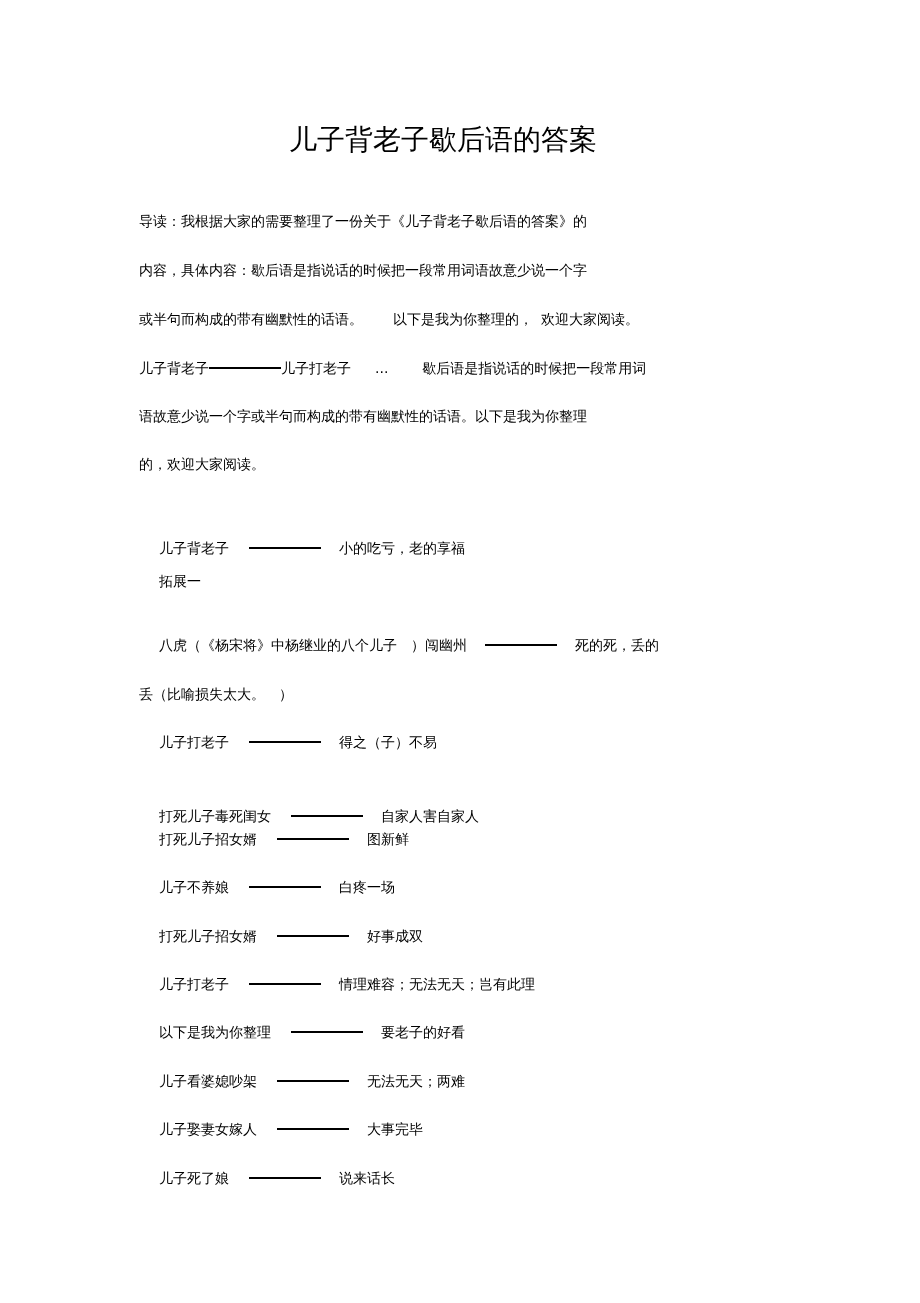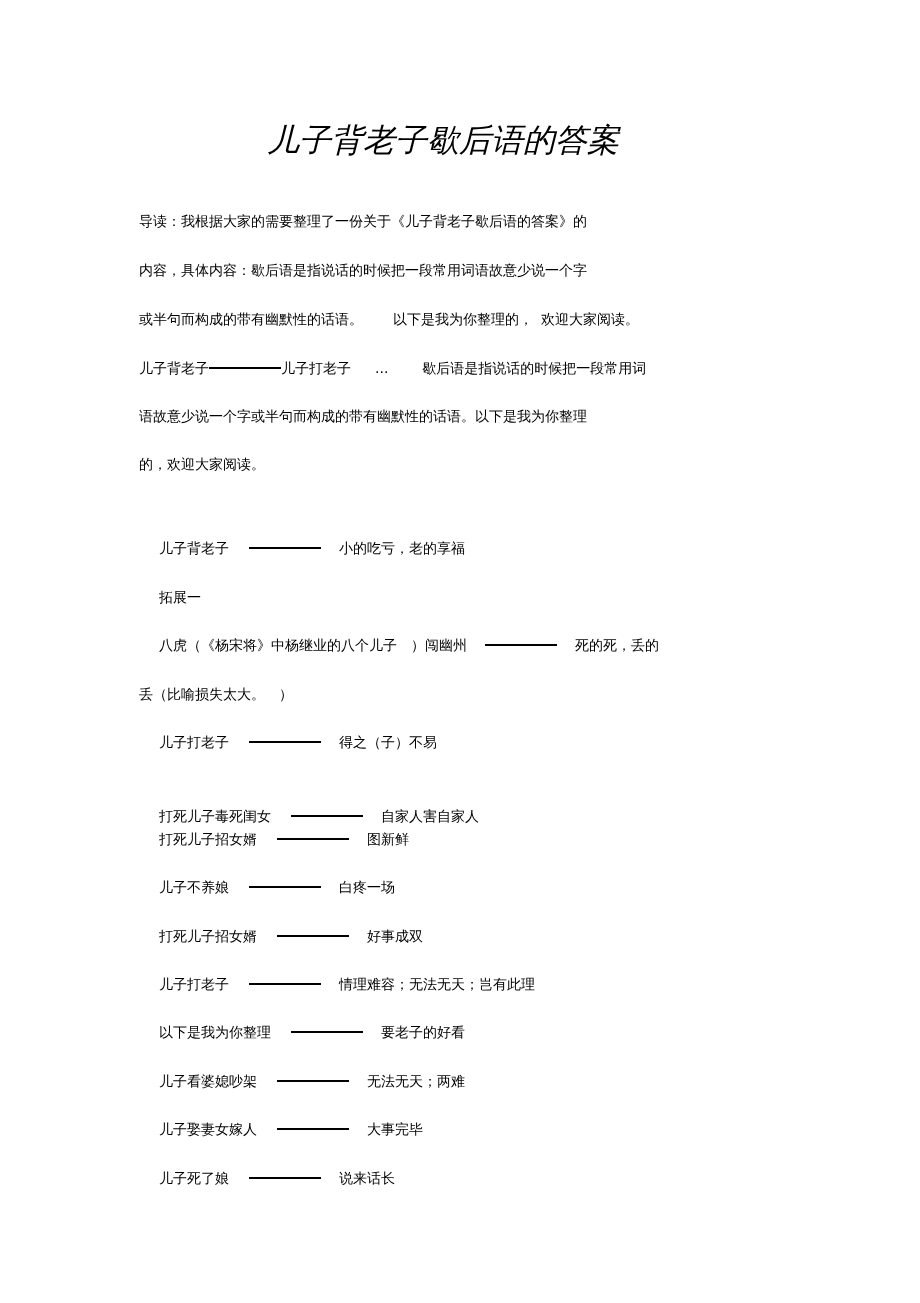--- a/index.html
+++ b/index.html
@@ -3,21 +3,21 @@
 <meta charset="utf-8">
 <style>
   html, body { margin: 0; padding: 0; background: #ffffff; }
   body {
     width: 920px; height: 1303px; position: relative; overflow: hidden;
     font-family: "DejaVu Sans", "Liberation Sans", sans-serif;
     color: #000000;
   }
   .title {
     position: absolute; top: 118px; left: 0; width: 886px; text-align: center;
-    font-size: 32px; line-height: 44px; letter-spacing: 0px; font-style: italic;
+    font-size: 28px; line-height: 44px; letter-spacing: 0px;
   }
   .line {
     position: absolute; left: 139px; font-size: 14px; line-height: 24px;
     white-space: nowrap;
   }
   .indent { left: 159px; }
   .gap { display: inline-block; }
   .dash {
     display: inline-block; vertical-align: middle; height: 1.5px; background: #000;
     margin-top: -2px;
@@ -39,21 +39,21 @@
   <div class="line" style="top:356px">
     <span>儿子背老子</span><span class="dash" style="width:72px"></span><span>儿子打老子</span><span class="gap" style="width:24px"></span><span>...</span><span class="gap" style="width:34px"></span><span>歇后语是指说话的时候把一段常用词</span>
   </div>
   <div class="line" style="top:404px">语故意少说一个字或半句而构成的带有幽默性的话语。以下是我为你整理</div>
   <div class="line" style="top:452px">的，欢迎大家阅读。</div>
 
   <div class="line indent" style="top:536px">
     <span>儿子背老子</span><span class="gap" style="width:20px"></span><span class="dash" style="width:72px"></span><span class="gap" style="width:18px"></span><span>小的吃亏，老的享福</span>
   </div>
 
-  <div class="line indent" style="top:585px">拓展一</div>
+  <div class="line indent" style="top:569px">拓展一</div>
 
   <div class="line indent" style="top:633px">
     <span>八虎（《杨宋将》中杨继业的八个儿子　）闯幽州</span><span class="gap" style="width:18px"></span><span class="dash" style="width:72px"></span><span class="gap" style="width:18px"></span><span>死的死，丢的</span>
   </div>
   <div class="line" style="top:682px">丢（比喻损失太大。　）</div>
 
   <div class="line indent" style="top:730px">
     <span>儿子打老子</span><span class="gap" style="width:20px"></span><span class="dash" style="width:72px"></span><span class="gap" style="width:18px"></span><span>得之（子）不易</span>
   </div>
   <div class="line indent" style="top:804px">

